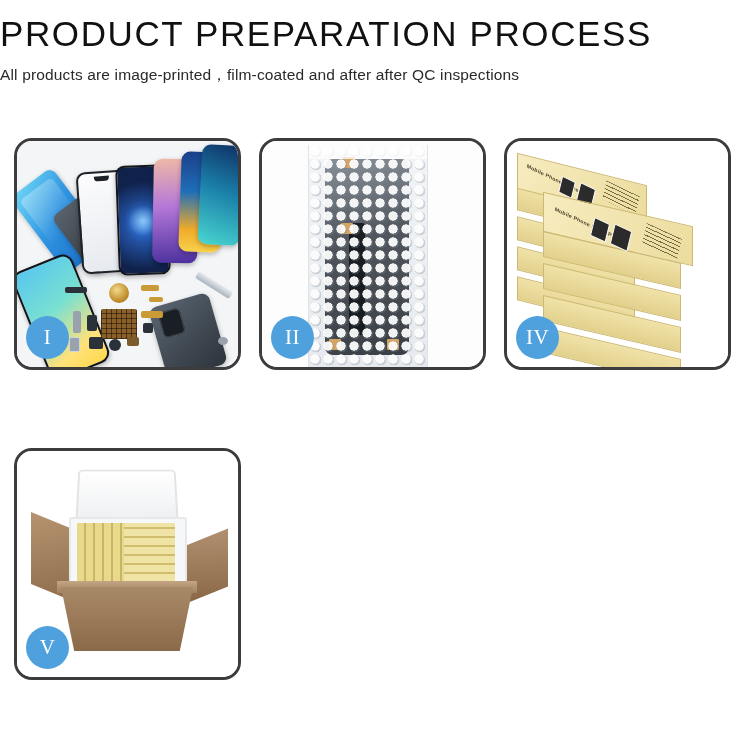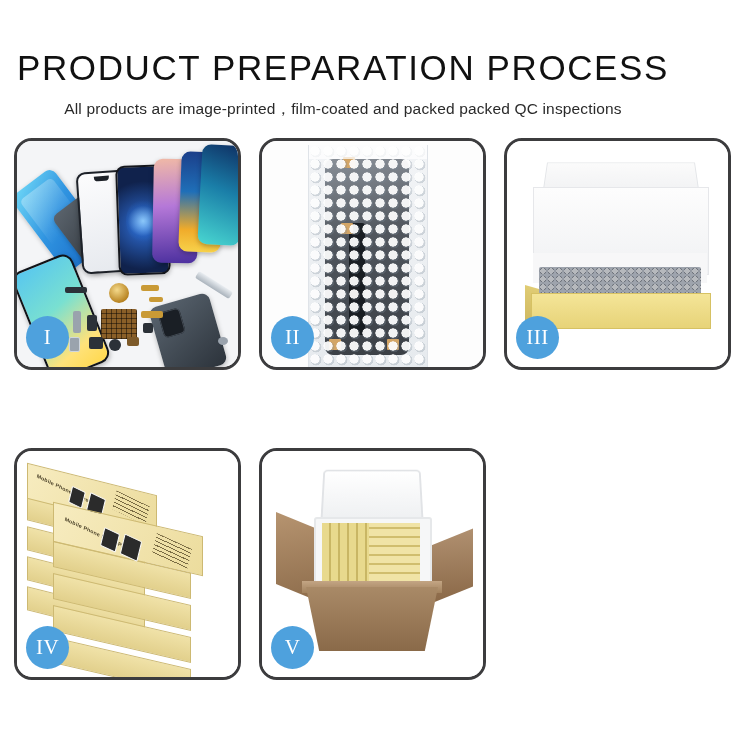--- a/index.html
+++ b/index.html
@@ -11,22 +11,21 @@
     width: 750px;
     height: 750px;
     overflow: hidden;
     font-family: "Liberation Sans", sans-serif;
     position: relative;
   }
 
   
   .header {
     width: 686px;
-    padding-top: 50px;
-    text-align: center;
+    padding-top: 16px;
   }
   .page-title {
     font-family: "Liberation Sans", sans-serif;
     font-size: 35px;
     font-weight: 400;
     letter-spacing: 1.6px;
     color: #111111;
     line-height: 1;
     margin: 0;
     white-space: nowrap;
@@ -364,21 +363,21 @@
   .c6-tape {
     position:absolute; width:16px; height:24px;
     background: rgba(140,112,80,.55); border-radius:1px;
   }
 </style>
 </head>
 <body>
 
 <div class="header">
   <h1 class="page-title">PRODUCT PREPARATION PROCESS</h1>
-  <p class="page-subtitle">All products are image-printed，film-coated and packed packed QC inspections</p>
+  <p class="page-subtitle">All products are image-printed，film-coated and after after QC inspections</p>
 </div>
 
 <div class="grid">
 
   <div class="panel">
     <div class="panel-stage">
       <div class="p1-bg"></div>
 
       <div class="ph ph-blue"></div>
       <div class="ph ph-dark-sm"></div>
@@ -419,32 +418,20 @@
         <div class="bag-tape" style="left:32px;top:78px;"></div>
         <div class="bag-tape" style="left:20px;top:194px;"></div>
         <div class="bag-tape" style="left:78px;top:194px;"></div>
         <div class="bubbles"></div>
         <div class="bag-top"></div>
       </div>
     </div>
     <div class="badge">II</div>
   </div>
 
-  <div class="panel">
-    <div class="panel-stage">
-      <div class="p3-bg"></div>
-      <div class="b3-lid"></div>
-      <div class="b3-back"></div>
-      <div class="b3-foam"></div>
-      <div class="b3-wrap"></div>
-      <div class="b3-left"></div>
-      <div class="b3-front"></div>
-    </div>
-    <div class="badge">III</div>
-  </div>
 
   <div class="panel">
     <div class="panel-stage">
       <div class="p4-bg"></div>
       <div class="stackwrap">
 
         <div class="sb" style="left:2px;top:44px;width:116px;height:22px;transform:skewY(14deg);"></div>
         <div class="sb" style="left:2px;top:74px;width:116px;height:22px;transform:skewY(14deg);"></div>
         <div class="sb" style="left:2px;top:104px;width:116px;height:22px;transform:skewY(14deg);"></div>
         <div class="sb" style="left:2px;top:134px;width:116px;height:22px;transform:skewY(14deg);"></div>

